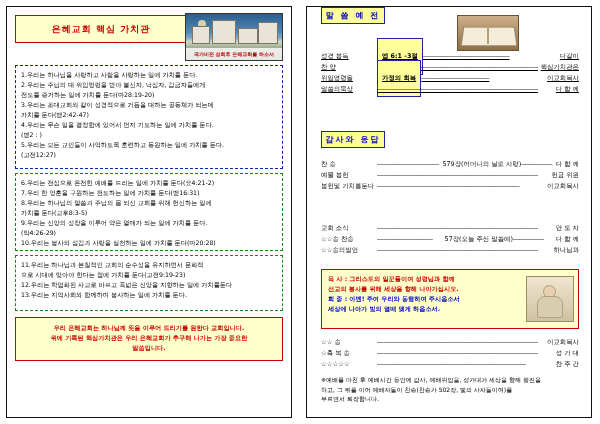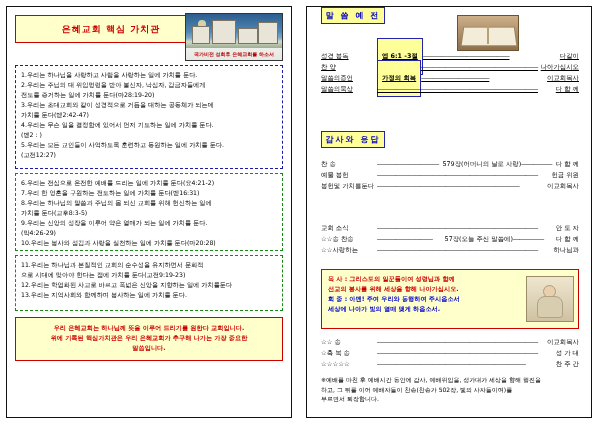--- a/index.html
+++ b/index.html
@@ -21,21 +21,21 @@
     box-sizing:border-box;
     background:#fff;
   }
   #left-page{left:0;}
   #right-page{left:300px;}
 
   
   .title-band{
     position:absolute;left:8px;top:8px;width:170px;height:26px;
     background:#ffffcc;border:1px solid #cc0000;
-    display:flex;align-items:center;justify-content:center;padding-left:10px;
+    display:flex;align-items:center;justify-content:center;
   }
   .title-band span{
     color:#cc0000;font-weight:bold;font-size:9px;letter-spacing:1px;
   }
   .photo{
     position:absolute;right:8px;top:6px;width:96px;height:46px;
     border:1px solid #333;
     background:linear-gradient(#2b5e8e 0%,#4e86b4 38%,#7fa9c8 52%,#cfd8c6 60%,#9aa98b 75%,#6f7f63 100%);
     overflow:hidden;
   }
@@ -207,24 +207,24 @@
     <div class="rows r1">
       <div class="row">
         <span class="lbl">성경 봉독</span>
         <span class="chip">엡 6:1 -3절</span>
         <span class="dots">――――――――――――――</span>
         <span class="val">다같이</span>
       </div>
       <div class="row">
         <span class="lbl">찬      양</span>
         <span class="dots">――――――――――――――――――――――――――</span>
-        <span class="val">나아가십시오</span>
-      </div>
-      <div class="row">
-        <span class="lbl">말씀의증언</span>
+        <span class="val">핵심가치관은</span>
+      </div>
+      <div class="row">
+        <span class="lbl">위임명령을</span>
         <span class="chip">가정의 회복</span>
         <span class="dots">―――――――――――</span>
         <span class="val">이교회목사</span>
       </div>
       <div class="row">
         <span class="lbl">말씀의묵상</span>
         <span class="dots">――――――――――――――――――――――――――</span>
         <span class="val">다   함   께</span>
       </div>
     </div>
@@ -259,21 +259,21 @@
         <span class="val">안   도   자</span>
       </div>
       <div class="row">
         <span class="lbl">☆☆송 찬송</span>
         <span class="dots">―――――――――</span>
         <span class="val">57장(오늘 주신 말씀에)</span>
         <span class="dots">―――――</span>
         <span class="val">다   함   께</span>
       </div>
       <div class="row">
-        <span class="lbl">☆☆사랑하는</span>
+        <span class="lbl">☆☆송의발언</span>
         <span class="dots">――――――――――――――――――――――――――</span>
         <span class="val">하나님과</span>
       </div>
     </div>
 
     <div class="announce">
       <div class="a-ln">목 사 : 그리스도의 일꾼들이여 성령님과 함께</div>
       <div class="a-ln">          선교의 봉사를 위해 세상을 향해 나아가십시오.</div>
       <div class="a-ln blue">회 중 : 아멘! 주여 우리와 동행하여 주시옵소서</div>
       <div class="a-ln blue">          세상에 나아가 빛의 열매 맺게 하옵소서.</div>

